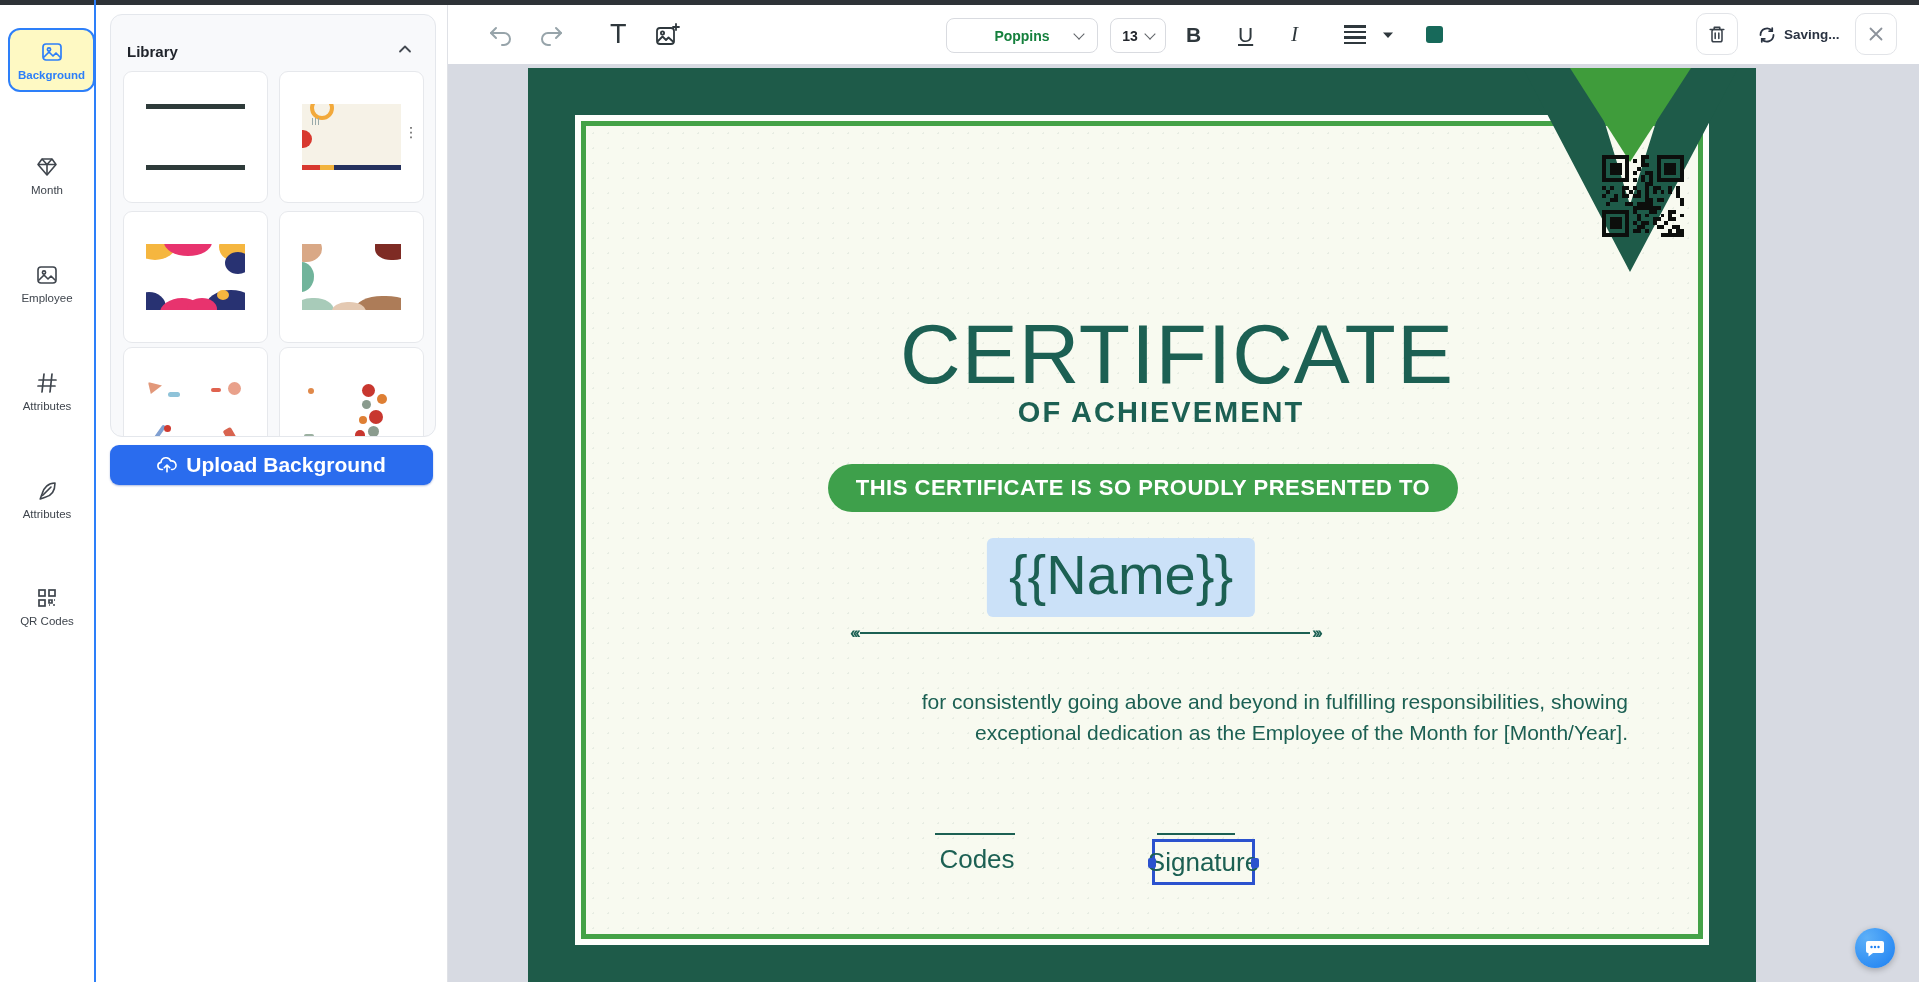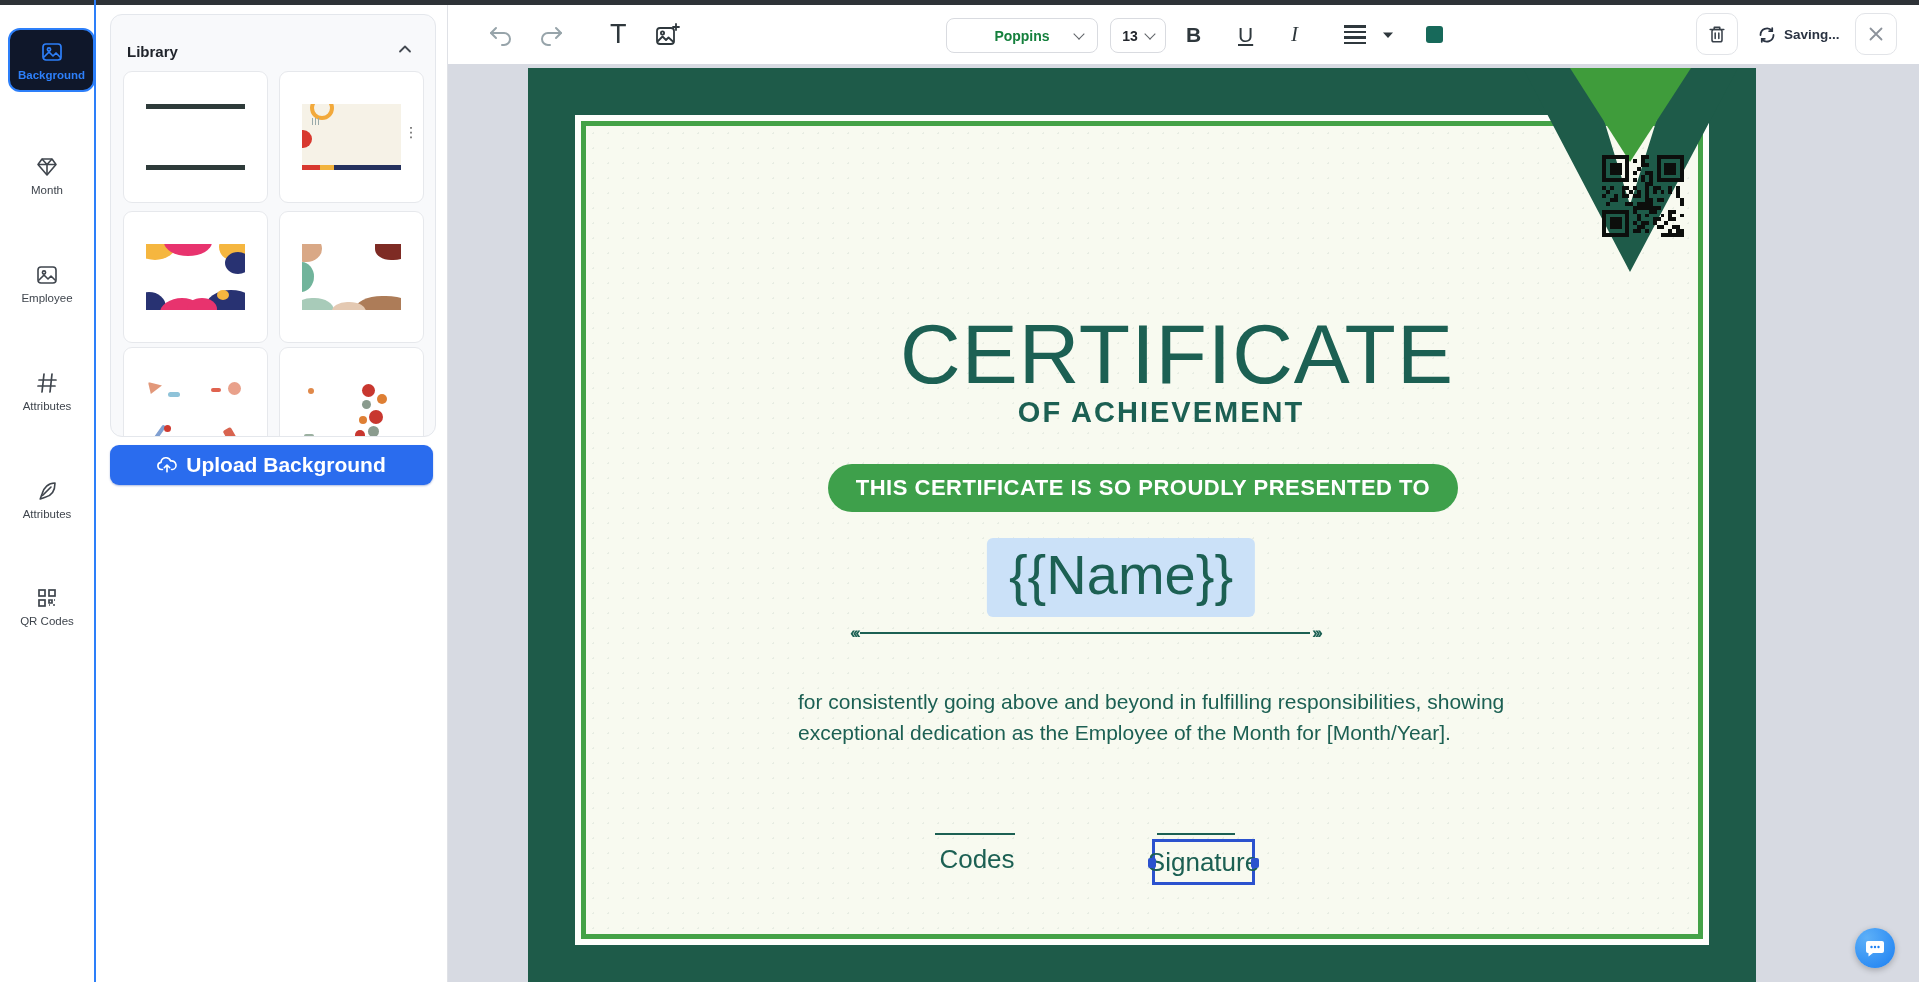--- a/index.html
+++ b/index.html
@@ -10,21 +10,21 @@
 
   
   #topstrip{left:0;top:0;width:1919px;height:5px;background:#2e3237}
 
   
   #sidebar{left:0;top:5px;width:95px;height:977px;background:#fff}
   #sidebar-border{left:94px;top:0;width:2px;height:982px;background:#2d7ff9}
   .side-item{position:absolute;left:0;width:94px;text-align:center;cursor:pointer}
   .side-item .ico{display:flex;justify-content:center;margin-bottom:5px}
   .side-item .lbl{font-size:11.5px;color:#3f454d}
-  .side-item.active{left:8px;width:87px;background:#0f172a;border:2px solid #2d7ff9;
+  .side-item.active{left:8px;width:87px;background:#fef9c3;border:2px solid #2d7ff9;
       border-radius:12px;padding:10px 0 9px;box-sizing:border-box}
   .side-item.active .lbl{color:#2d7ff9;font-weight:bold}
 
   
   #panel{left:110px;top:14px;width:324px;height:421px;background:#f8f9fb;
          border:1px solid #e4e7ec;border-radius:12px;overflow:hidden}
   #panel-title{left:16px;top:28px;font-size:15px;font-weight:bold;color:#20242b}
   #panel-collapse{left:286px;top:28px;cursor:pointer}
   .card{position:absolute;width:143px;height:130px;background:#fff;border:1px solid #e6e8ec;
         border-radius:9px;display:flex;align-items:center;justify-content:center;cursor:pointer}
@@ -85,21 +85,21 @@
   #cert-subtitle{left:633px;top:328px;transform:translateX(-50%);font-size:29px;font-weight:bold;
       letter-spacing:2px;white-space:nowrap}
   #banner{left:300px;top:396px;width:630px;height:48px;background:#3ea04b;border-radius:24px;
       display:flex;align-items:center;justify-content:center}
   #banner span{color:#fff;font-size:22px;font-weight:bold;letter-spacing:.5px;white-space:nowrap}
   #name-field{left:593px;top:470px;transform:translateX(-50%);background:#cbe1f8;border-radius:6px;
       padding:4px 22px 10px;font-size:56px;font-weight:500;white-space:nowrap;cursor:text}
   #divider{left:320px;top:556px;width:474px;display:flex;align-items:center}
   #divider .line{flex:1;height:2px;background:#1c6053}
   #divider .orn{font-size:17px;font-weight:bold;letter-spacing:-3px;line-height:1;padding:0 2px}
-  #body-text{left:685px;top:618px;transform:translateX(-50%);width:830px;text-align:left;
+  #body-text{left:685px;top:618px;transform:translateX(-50%);width:830px;text-align:right;
       font-size:21px;line-height:31px;cursor:text}
   .sig-line{position:absolute;height:2px;background:#1c6053}
   #date-label{left:449px;top:776px;transform:translateX(-50%);font-size:26px;cursor:text}
   #sig-box{left:624px;top:771px;width:97px;height:40px;border:3px solid #2b52ce;
       display:flex;align-items:center;justify-content:center;cursor:text}
   #sig-box .lbl{font-size:26px;white-space:nowrap}
   .handle{position:absolute;width:8px;height:10px;background:#2b52ce;border-radius:2px;top:16px}
 
   
   #chat-fab{left:1407px;top:864px;width:40px;height:40px;border-radius:50%;cursor:pointer;

